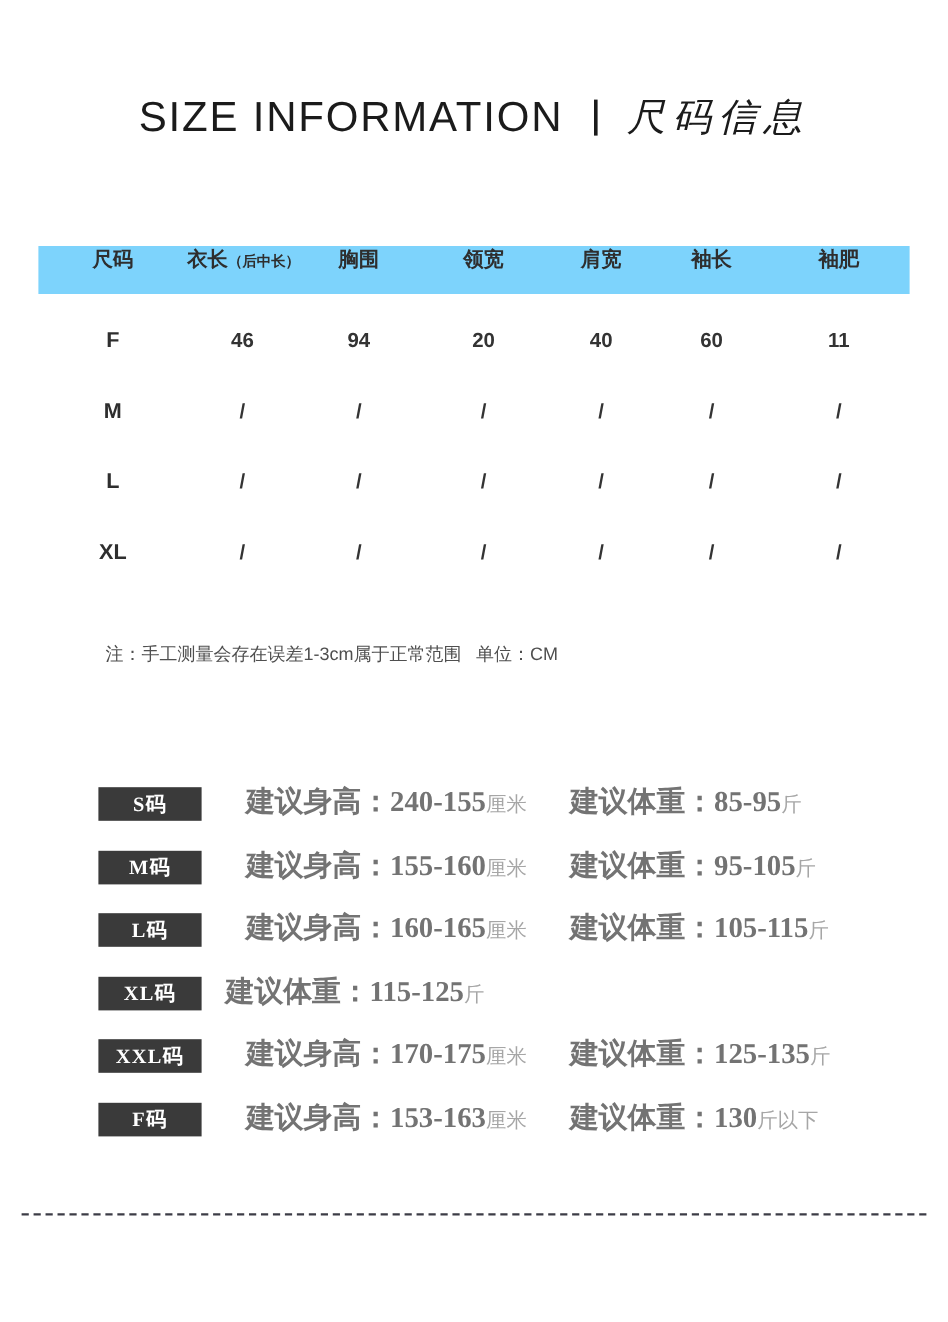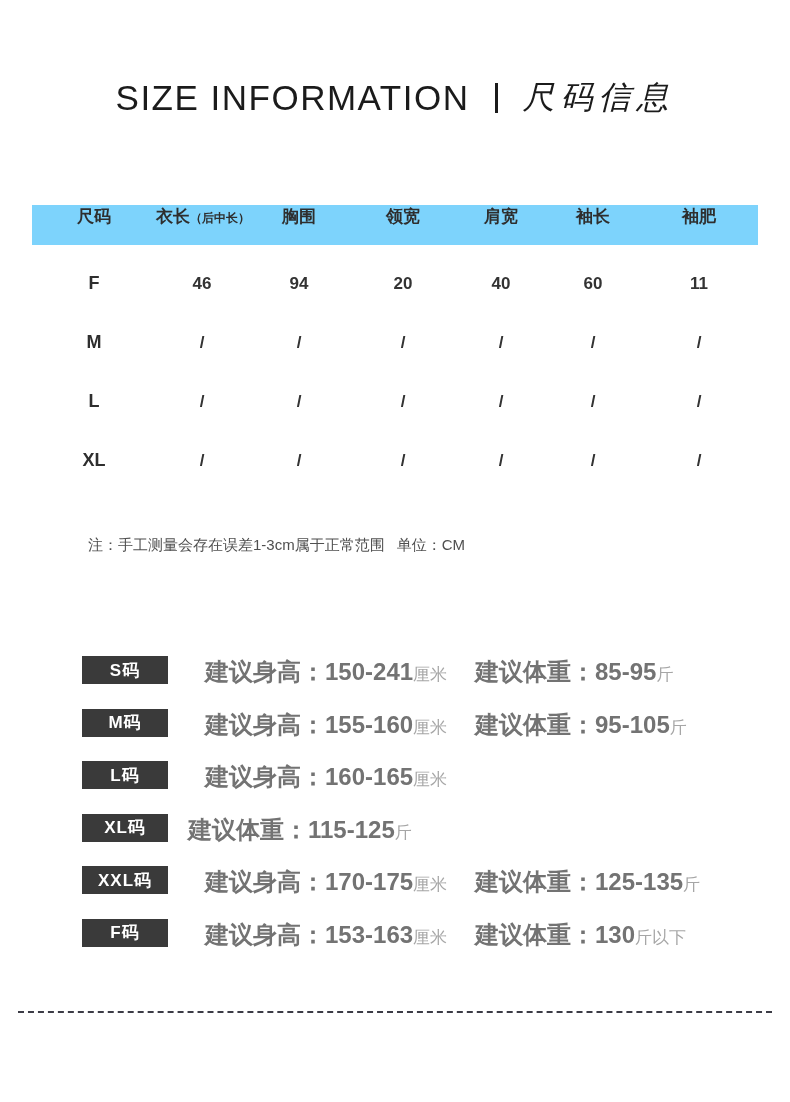--- a/index.html
+++ b/index.html
@@ -112,23 +112,24 @@
   .recs {
     position: absolute;
     left: 82px;
     top: 656px;
     display: flex;
     flex-direction: column;
     gap: 24.5px;
   }
   .rec-row {
     display: flex;
-    align-items: flex-start;
+    align-items: flex-end;
     height: 28px;
     white-space: nowrap;
+    font-family: Liberation Serif, serif;
   }
   .badge {
     width: 86px;
     height: 28px;
     background: #3a3a3a;
     color: #ffffff;
     font-size: 17px;
     font-weight: 700;
     display: flex;
     align-items: center;
@@ -219,33 +220,34 @@
   </div>
 
   <div class="note">
     <span>注：手工测量会存在误差1-3cm属于正常范围</span><span class="unit">单位：CM</span>
   </div>
 
   <div class="recs">
 
     <div class="rec-row">
       <div class="badge">S码</div>
-      <div class="rec-height"><span class="rec-label">建议身高：</span><span class="rec-value">150-241</span><span class="rec-unit">厘米</span></div>
+      <div class="rec-height"><span class="rec-label">建议身高：</span><span class="rec-value">240-155</span><span class="rec-unit">厘米</span></div>
       <div class="rec-weight"><span class="rec-label">建议体重：</span><span class="rec-value">85-95</span><span class="rec-unit">斤</span></div>
     </div>
 
     <div class="rec-row">
       <div class="badge">M码</div>
       <div class="rec-height"><span class="rec-label">建议身高：</span><span class="rec-value">155-160</span><span class="rec-unit">厘米</span></div>
       <div class="rec-weight"><span class="rec-label">建议体重：</span><span class="rec-value">95-105</span><span class="rec-unit">斤</span></div>
     </div>
 
     <div class="rec-row">
       <div class="badge">L码</div>
       <div class="rec-height"><span class="rec-label">建议身高：</span><span class="rec-value">160-165</span><span class="rec-unit">厘米</span></div>
+      <div class="rec-weight"><span class="rec-label">建议体重：</span><span class="rec-value">105-115</span><span class="rec-unit">斤</span></div>
     </div>
 
     <div class="rec-row">
       <div class="badge">XL码</div>
       <div class="rec-weight"><span class="rec-label">建议体重：</span><span class="rec-value">115-125</span><span class="rec-unit">斤</span></div>
     </div>
 
     <div class="rec-row">
       <div class="badge">XXL码</div>
       <div class="rec-height"><span class="rec-label">建议身高：</span><span class="rec-value">170-175</span><span class="rec-unit">厘米</span></div>

